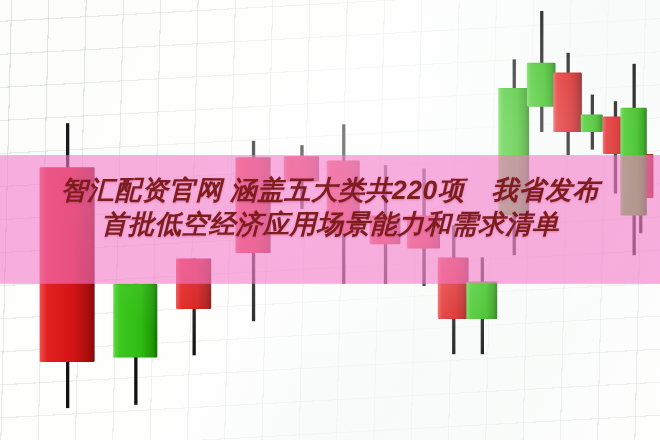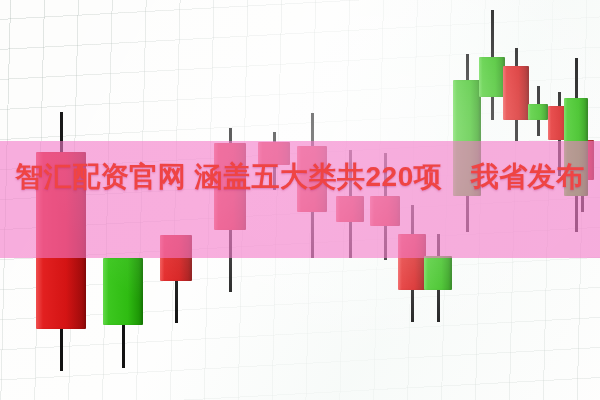--- a/index.html
+++ b/index.html
@@ -187,17 +187,18 @@
       <div class="candle" style="left: 564px; top: 0px; width: 24px; height: 400px;">
         <div class="wick" style="left: 10.5px; top: 58px; height: 174px;"></div>
         <div class="body up" style="left: 0px; width: 24px; top: 98px; height: 98px;"></div>
       </div>
     </div>
 
   <div class="vignette"></div>
 
   <div id="pink-band" style="top: 141px; height: 117px;"></div>
 
-  <div id="headline" style="top: 159px; color: #ef4444; font-size: 28px;">
+  <div id="headline" style="top: 159px; color: #7f1d1d; font-size: 24px; font-style: italic;">
     <span class="line">智汇配资官网 涵盖五大类共220项　我省发布</span>
+    <span class="line">首批低空经济应用场景能力和需求清单</span>
   </div>
 
 </div>
 
 </body></html>

